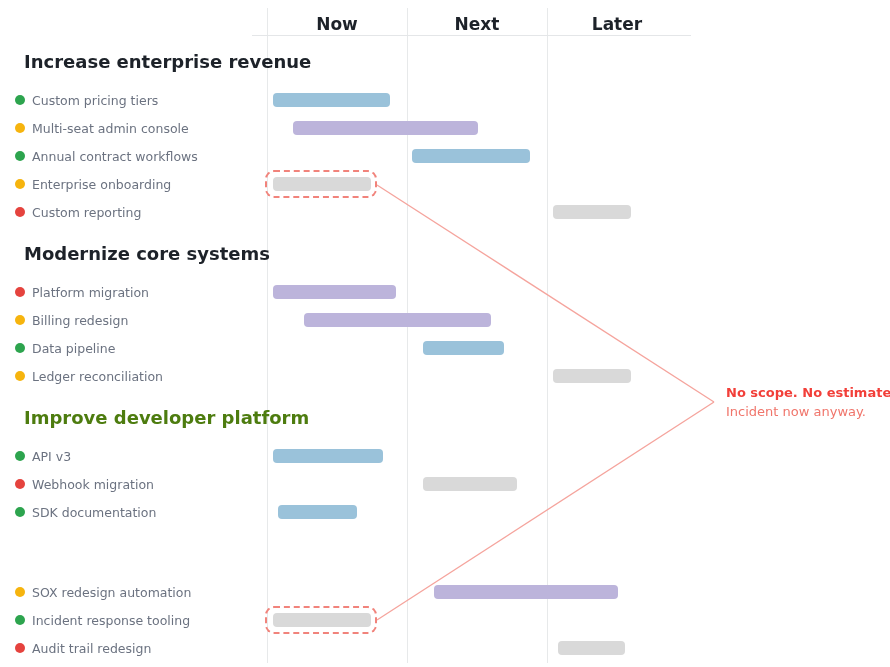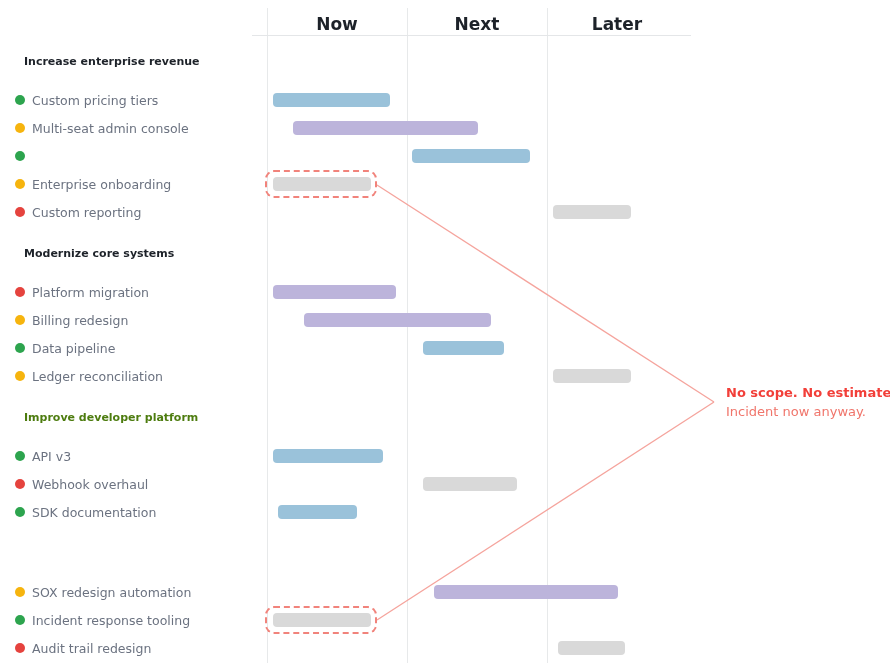--- a/index.html
+++ b/index.html
@@ -8,21 +8,21 @@
     font-family:"DejaVu Sans", sans-serif; overflow:hidden;
   }
   .gridline-v { position:absolute; width:1px; z-index:1; }
   .header-underline { position:absolute; height:1px; z-index:1; }
   .col-header {
     position:absolute; transform:translateX(-50%);
     font-size:17px; font-weight:bold; white-space:nowrap; z-index:5;
   }
   .group-title {
     position:absolute; left:24px; transform:translateY(-50%);
-    font-size:11px; font-weight:bold; white-space:nowrap; z-index:5;
+    font-size:18px; font-weight:bold; white-space:nowrap; z-index:5;
   }
   .status-dot {
     position:absolute; left:15px; width:10px; height:10px;
     border-radius:50%; z-index:5;
   }
   .item-label {
     position:absolute; left:32px; transform:translateY(-50%);
     font-size:12.5px; white-space:nowrap; z-index:5;
   }
   .bar { position:absolute; height:14px; border-radius:4px; z-index:3; }
@@ -60,20 +60,21 @@
     <div class="col-header" style="left: 477px; top: 14px; color: rgb(29, 34, 41);">Next</div>
     <div class="col-header" style="left: 617px; top: 14px; color: rgb(29, 34, 41);">Later</div>
     <div class="group-title" style="top: 61px; color: rgb(29, 34, 41);">Increase enterprise revenue</div>
     <div class="status-dot" style="top: 95px; background: rgb(45, 164, 78);"></div>
     <div class="item-label" style="top: 100px; color: rgb(107, 114, 128);">Custom pricing tiers</div>
     <div class="bar" style="left: 273px; top: 93px; width: 117px; background: rgb(154, 194, 218);"></div>
     <div class="status-dot" style="top: 123px; background: rgb(246, 180, 14);"></div>
     <div class="item-label" style="top: 128px; color: rgb(107, 114, 128);">Multi-seat admin console</div>
     <div class="bar" style="left: 293px; top: 121px; width: 185px; background: rgb(188, 180, 219);"></div>
     <div class="status-dot" style="top: 151px; background: rgb(45, 164, 78);"></div>
+    <div class="item-label" style="top: 156px; color: rgb(107, 114, 128);">Annual contract workflows</div>
     <div class="bar" style="left: 412px; top: 149px; width: 118px; background: rgb(154, 194, 218);"></div>
     <div class="status-dot" style="top: 179px; background: rgb(246, 180, 14);"></div>
     <div class="item-label" style="top: 184px; color: rgb(107, 114, 128);">Enterprise onboarding</div>
     <div class="bar" style="left: 273px; top: 177px; width: 98px; background: rgb(217, 217, 217);"></div>
     <div class="flag-box" style="left: 265px; top: 170px; width: 112px; border-color: rgb(241, 131, 123);"></div>
     <div class="status-dot" style="top: 207px; background: rgb(229, 67, 62);"></div>
     <div class="item-label" style="top: 212px; color: rgb(107, 114, 128);">Custom reporting</div>
     <div class="bar" style="left: 553px; top: 205px; width: 78px; background: rgb(217, 217, 217);"></div>
     <div class="group-title" style="top: 253px; color: rgb(29, 34, 41);">Modernize core systems</div>
     <div class="status-dot" style="top: 287px; background: rgb(229, 67, 62);"></div>
@@ -86,21 +87,21 @@
     <div class="item-label" style="top: 348px; color: rgb(107, 114, 128);">Data pipeline</div>
     <div class="bar" style="left: 423px; top: 341px; width: 81px; background: rgb(154, 194, 218);"></div>
     <div class="status-dot" style="top: 371px; background: rgb(246, 180, 14);"></div>
     <div class="item-label" style="top: 376px; color: rgb(107, 114, 128);">Ledger reconciliation</div>
     <div class="bar" style="left: 553px; top: 369px; width: 78px; background: rgb(217, 217, 217);"></div>
     <div class="group-title" style="top: 417px; color: #4d7c0f;">Improve developer platform</div>
     <div class="status-dot" style="top: 451px; background: rgb(45, 164, 78);"></div>
     <div class="item-label" style="top: 456px; color: rgb(107, 114, 128);">API v3</div>
     <div class="bar" style="left: 273px; top: 449px; width: 110px; background: rgb(154, 194, 218);"></div>
     <div class="status-dot" style="top: 479px; background: rgb(229, 67, 62);"></div>
-    <div class="item-label" style="top: 484px; color: rgb(107, 114, 128);">Webhook overhaul</div>
+    <div class="item-label" style="top: 484px; color: rgb(107, 114, 128);">Webhook migration</div>
     <div class="bar" style="left: 423px; top: 477px; width: 94px; background: rgb(217, 217, 217);"></div>
     <div class="status-dot" style="top: 507px; background: rgb(45, 164, 78);"></div>
     <div class="item-label" style="top: 512px; color: rgb(107, 114, 128);">SDK documentation</div>
     <div class="bar" style="left: 278px; top: 505px; width: 79px; background: rgb(154, 194, 218);"></div>
     <div class="status-dot" style="top: 587px; background: rgb(246, 180, 14);"></div>
     <div class="item-label" style="top: 592px; color: rgb(107, 114, 128);">SOX redesign automation</div>
     <div class="bar" style="left: 434px; top: 585px; width: 184px; background: rgb(188, 180, 219);"></div>
     <div class="status-dot" style="top: 615px; background: rgb(45, 164, 78);"></div>
     <div class="item-label" style="top: 620px; color: rgb(107, 114, 128);">Incident response tooling</div>
     <div class="bar" style="left: 273px; top: 613px; width: 98px; background: rgb(217, 217, 217);"></div>

